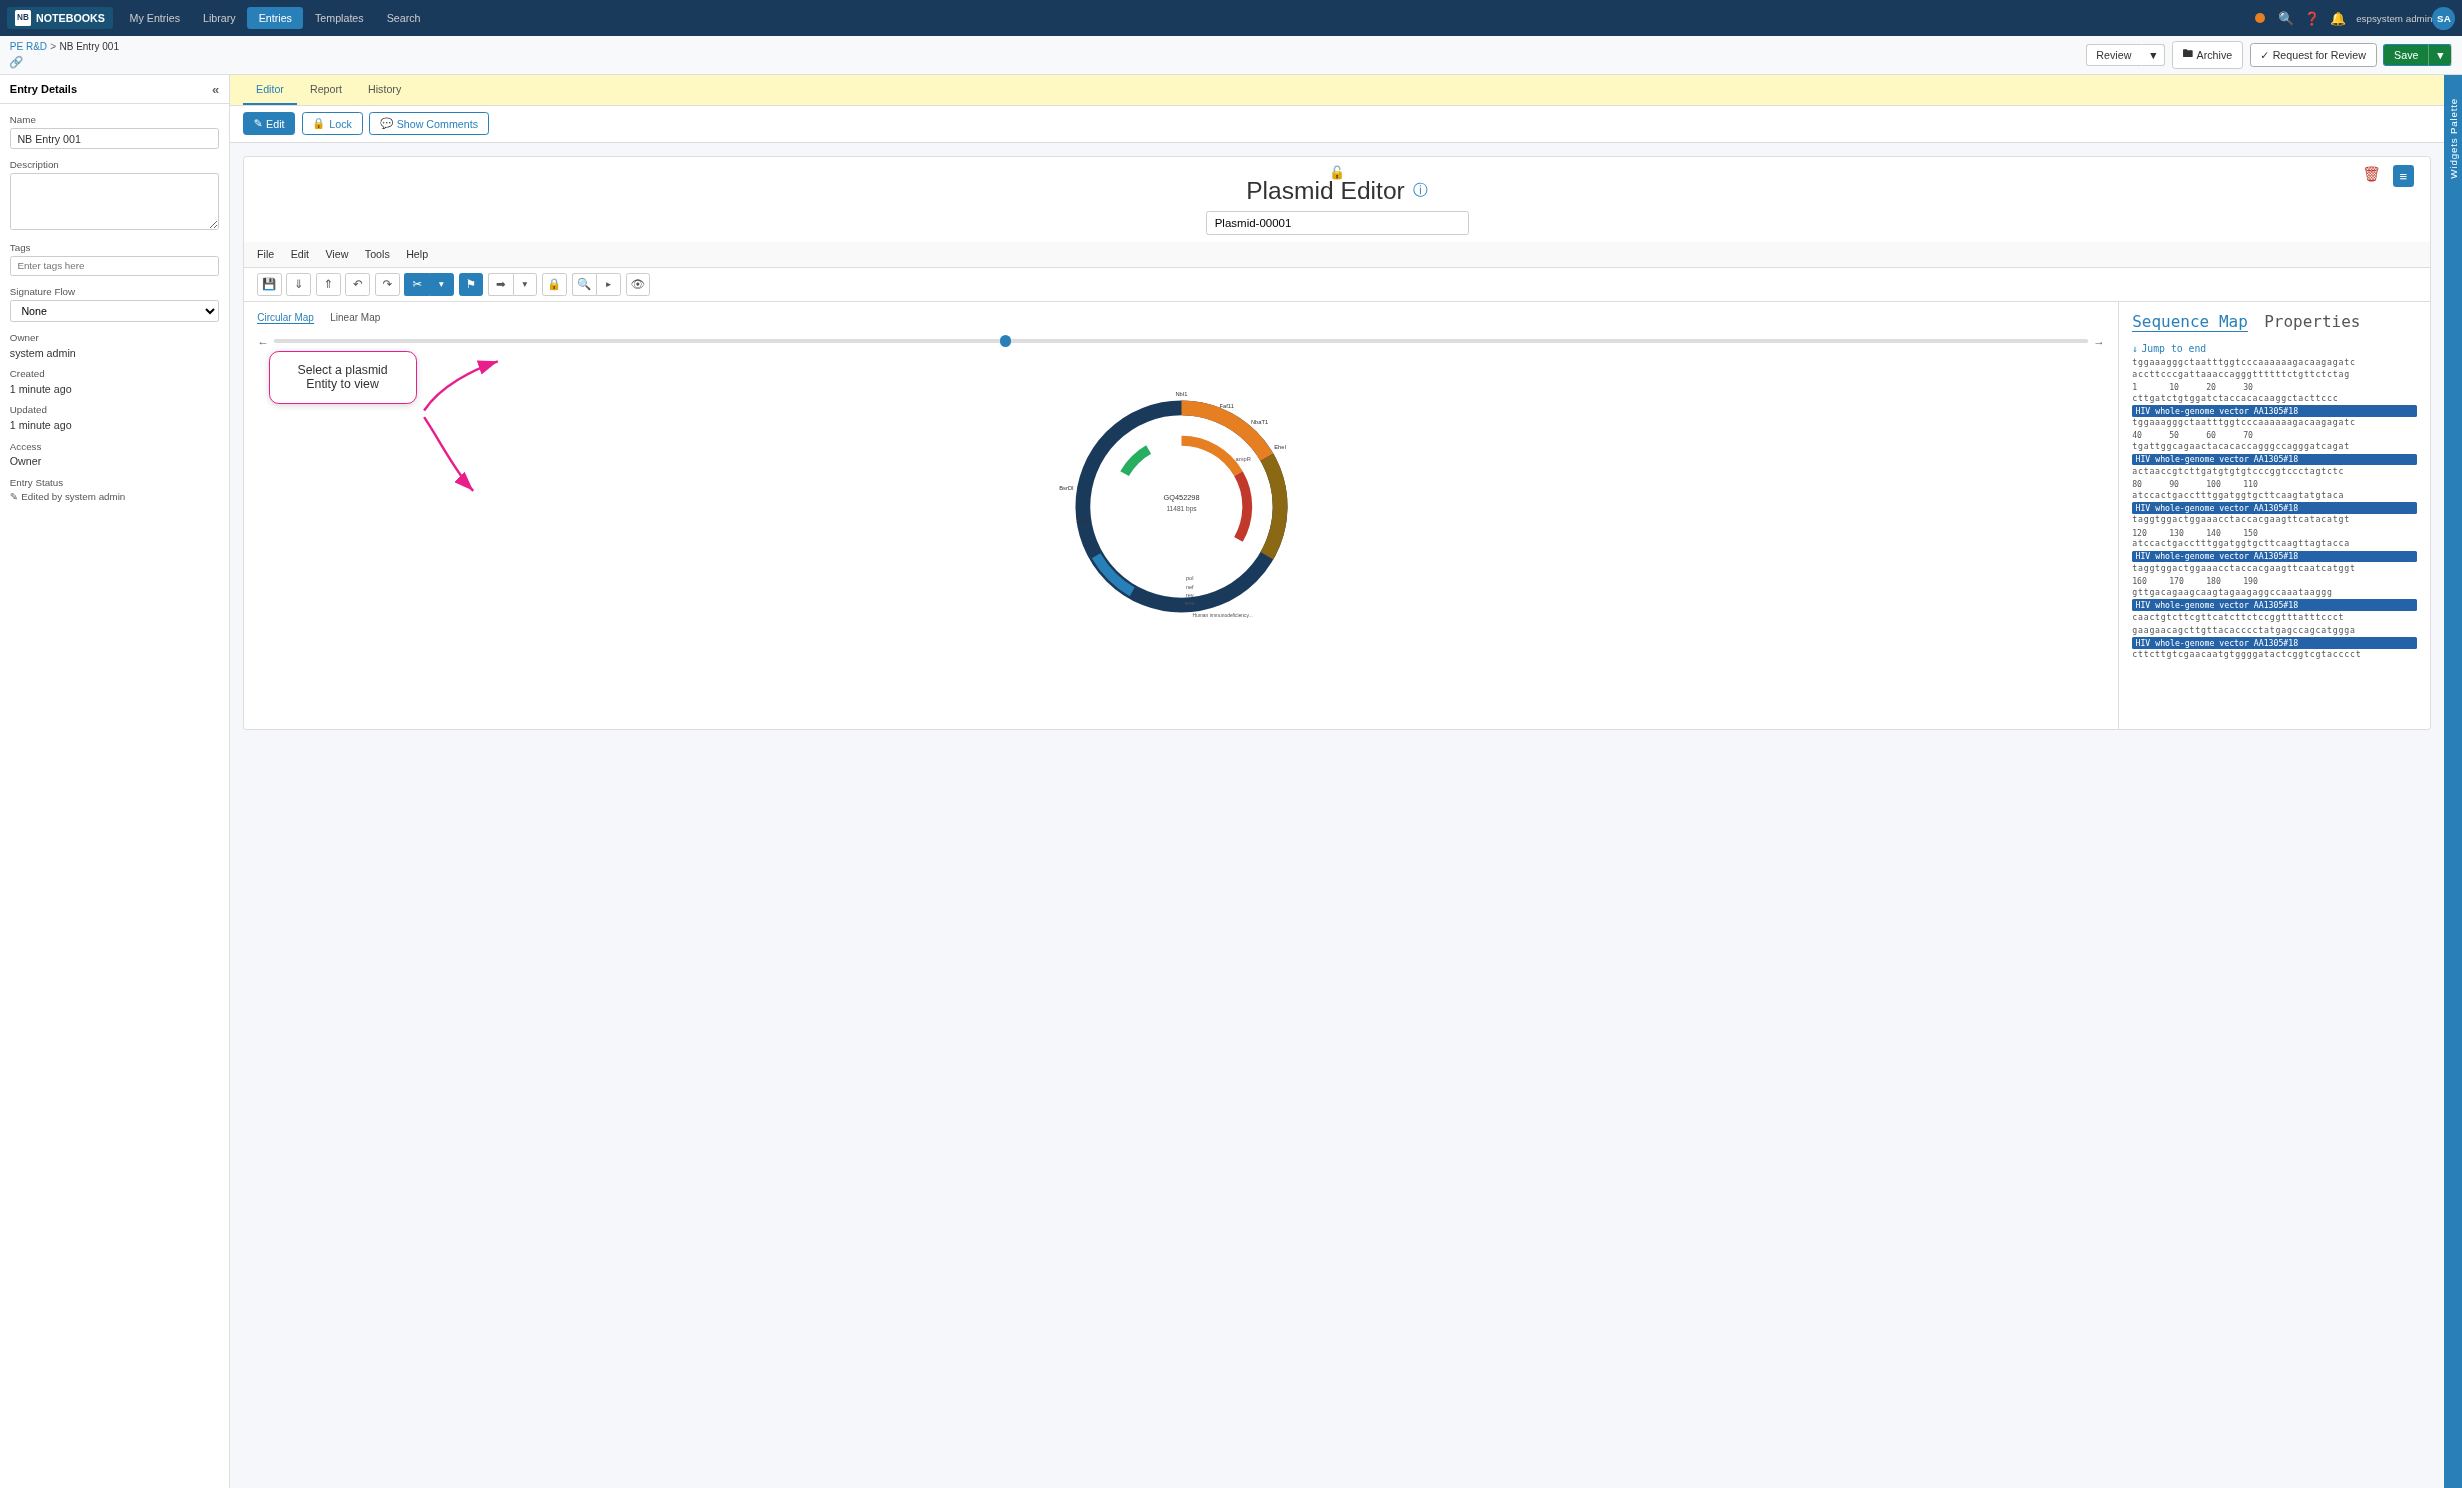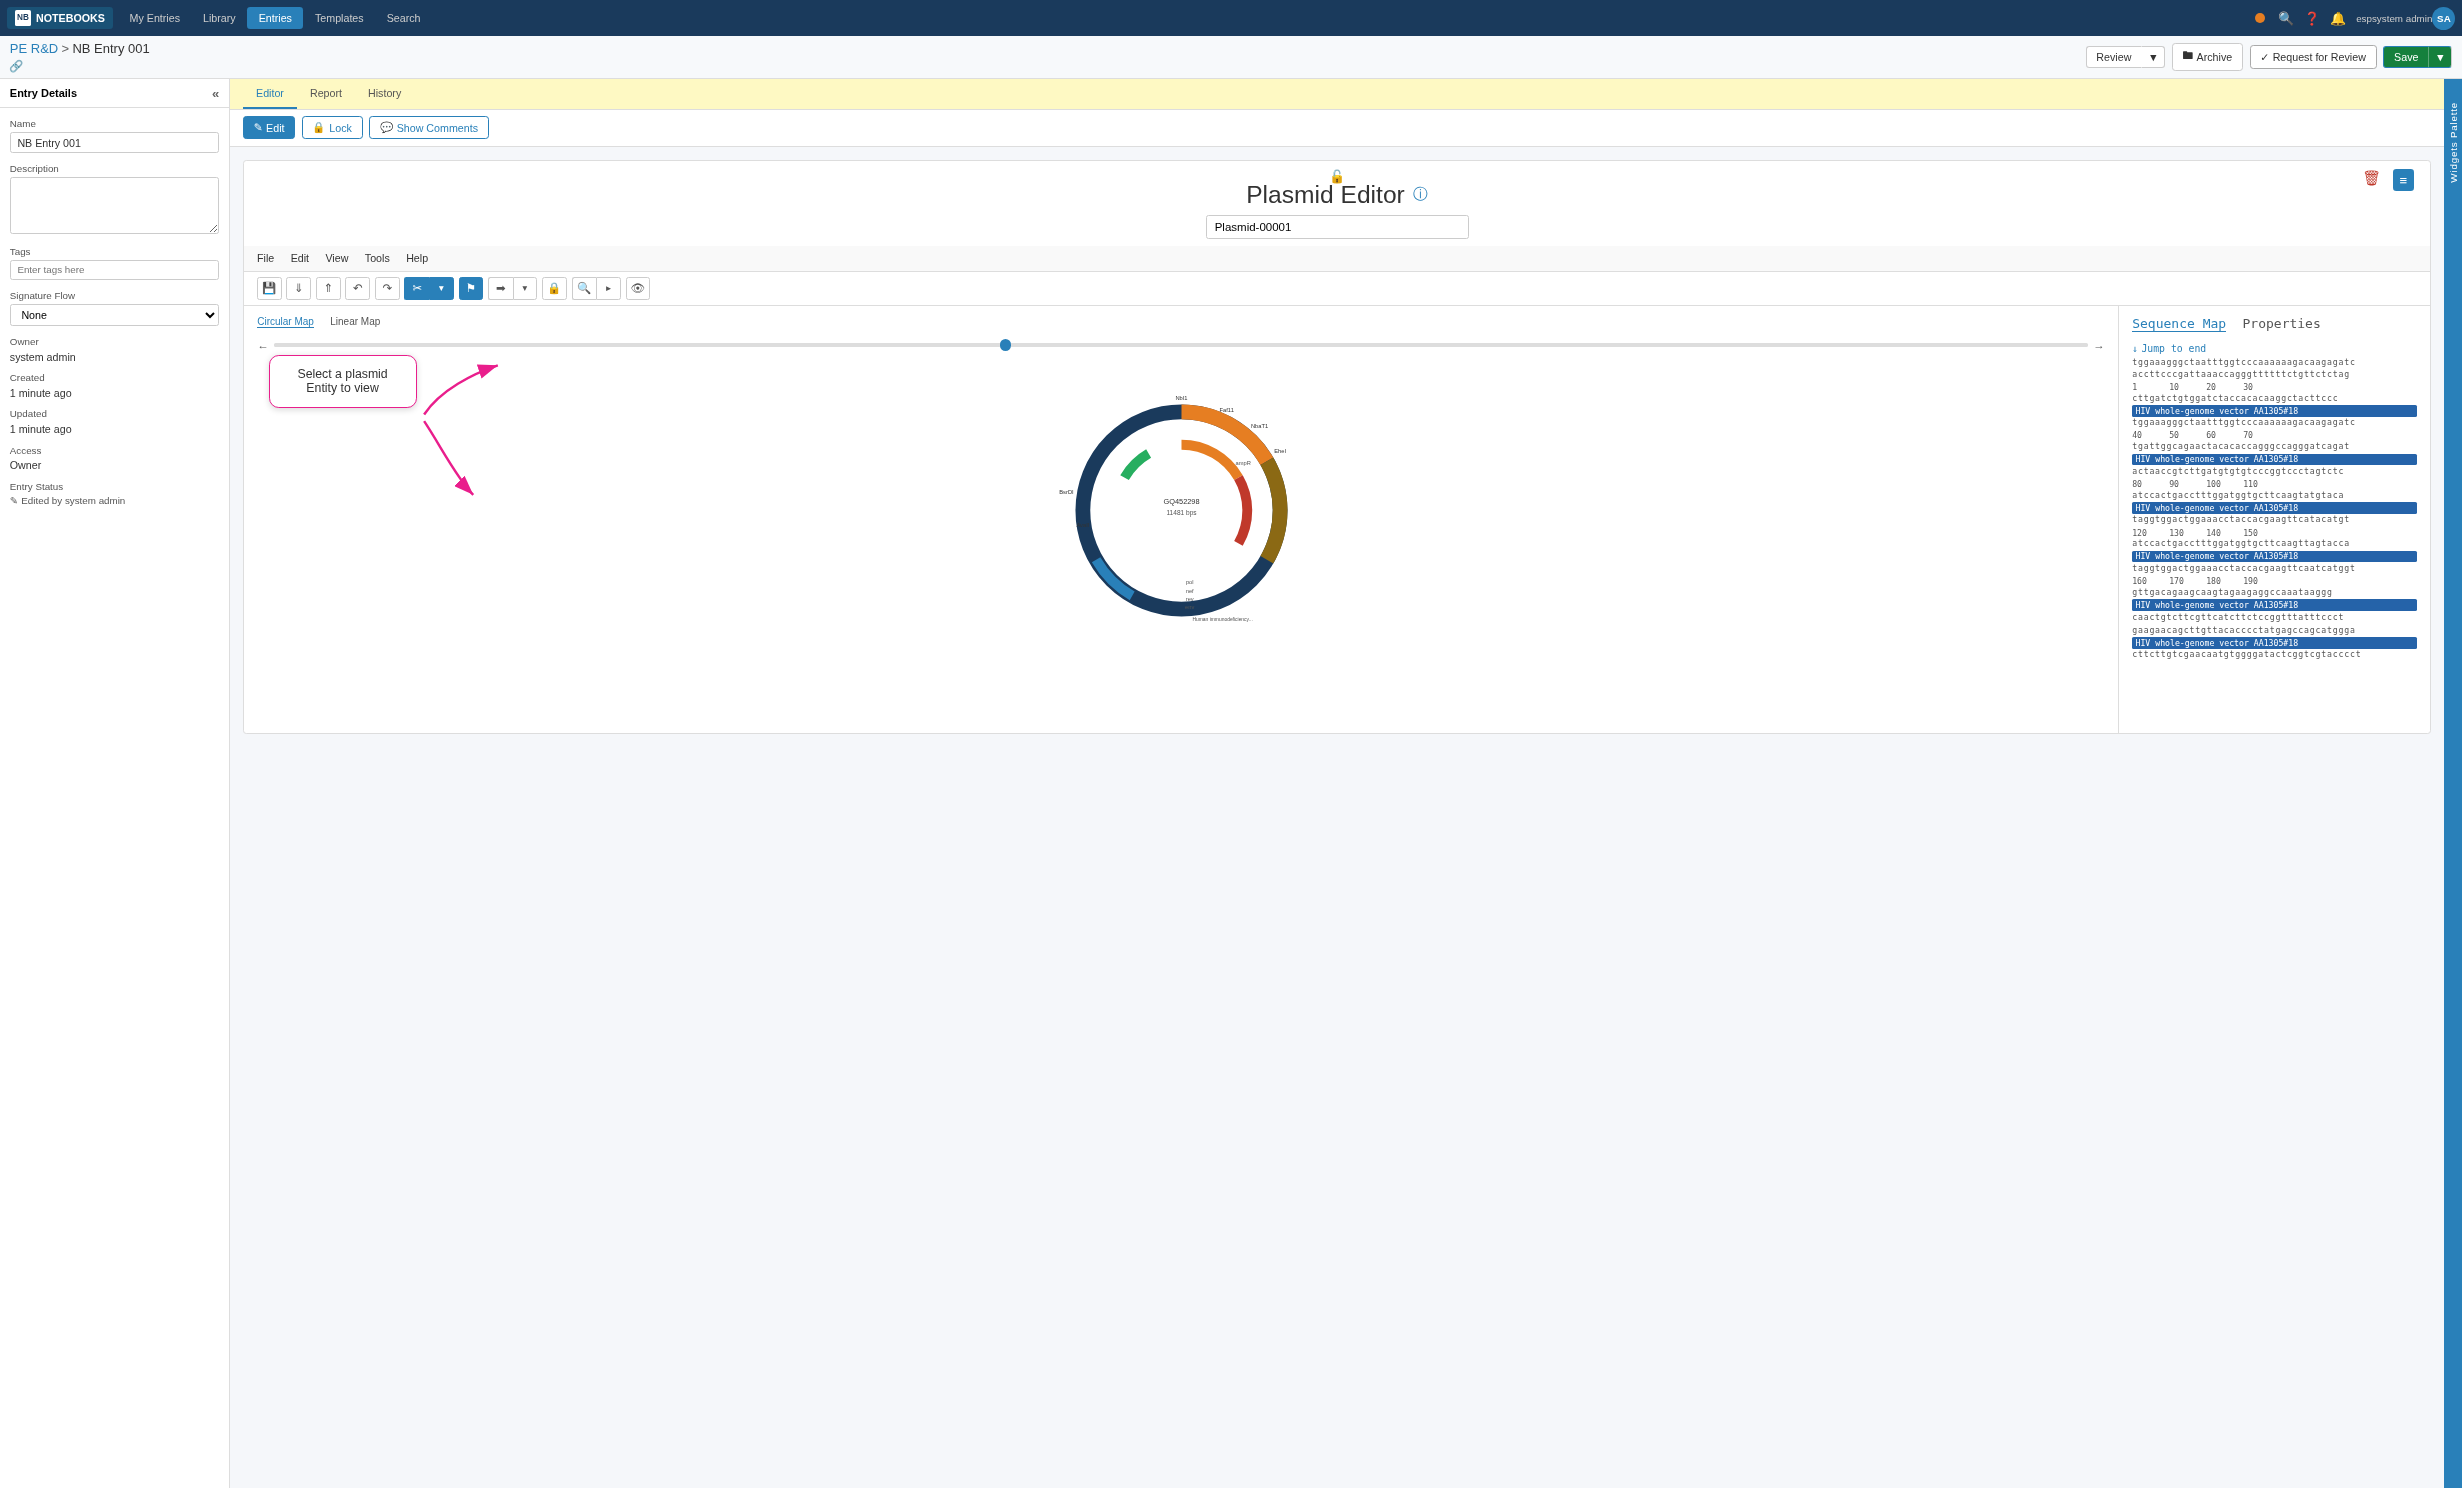--- a/index.html
+++ b/index.html
@@ -29,21 +29,21 @@
     .top-nav .nav-icon { color: #ccc; cursor: pointer; font-size: 13px; }
     .top-nav .user-section { display: flex; align-items: center; gap: 0; color: #ccc; font-size: 9.8px; }
     .top-nav .user-avatar { width: 23px; height: 23px; border-radius: 50%; background: #e67e22; display: flex; align-items: center; justify-content: center; color: white; font-weight: bold; font-size: 9.8px; }
     .top-nav .user-avatar-blue { background: #2980b9; }
 
     
     .breadcrumb-bar {
       background: #f7f9fb; border-bottom: 0.8px solid #ddd;
       padding: 4.9px 9.8px; display: flex; align-items: center; justify-content: space-between;
     }
-    .breadcrumb { display: flex; align-items: center; gap: 3.3px; font-size: 13px; color: #2980b9; }
+    .breadcrumb { display: flex; align-items: center; gap: 3.3px; font-size: 10px; color: #2980b9; }
     .breadcrumb .sep { color: #666; }
     .breadcrumb .current { color: #333; font-weight: 500; }
     .breadcrumb-actions { display: flex; align-items: center; gap: 6.6px; }
     .btn { padding: 4.1px 9.8px; border-radius: 3.3px; border: 0.8px solid #ccc; cursor: pointer; font-size: 10.7px; display: flex; align-items: center; gap: 3.3px; }
     .btn-default { background: white; color: #333; }
     .btn-primary { background: #15803d; color: white; border-color: #2980b9; }
     .btn-outline { background: white; color: #333; border-color: #aaa; }
     .btn-group { display: flex; }
     .btn-group .btn { border-radius: 0; border-right: none; }
     .btn-group .btn:first-child { border-radius: 3.3px 0 0 3.3px; }
@@ -166,21 +166,21 @@
       overflow-y: auto; font-size: 9px; font-family: monospace;
     }
 
     
     .map-tabs { display: flex; gap: 16.4px; padding: 3.3px 6.6px; margin-bottom: 4.9px; }
     .map-tab { color: #2980b9; cursor: pointer; font-size: 10px; border-bottom: 1.6px solid transparent; }
     .map-tab.active { border-bottom-color: #2980b9; }
     .map-tab.inactive { color: #555; border-bottom: none; }
 
     .seq-tabs { display: flex; gap: 16.4px; padding: 3.3px 6.6px; margin-bottom: 4.9px; }
-    .seq-tab { color: #2980b9; cursor: pointer; font-size: 13px; border-bottom: 1.6px solid transparent; }
+    .seq-tab { color: #2980b9; cursor: pointer; font-size: 16px; border-bottom: 1.6px solid transparent; }
     .seq-tab.active { border-bottom-color: #2980b9; }
     .seq-tab.inactive { color: #555; }
 
     
     .map-slider { display: flex; align-items: center; gap: 4.9px; padding: 3.3px 6.6px; }
     .slider-btn { cursor: pointer; color: #555; font-size: 11.5px; }
     .slider-track {
       flex: 1; height: 3.3px; background: #ddd; border-radius: 1.6px; position: relative; cursor: pointer;
     }
     .slider-thumb {

